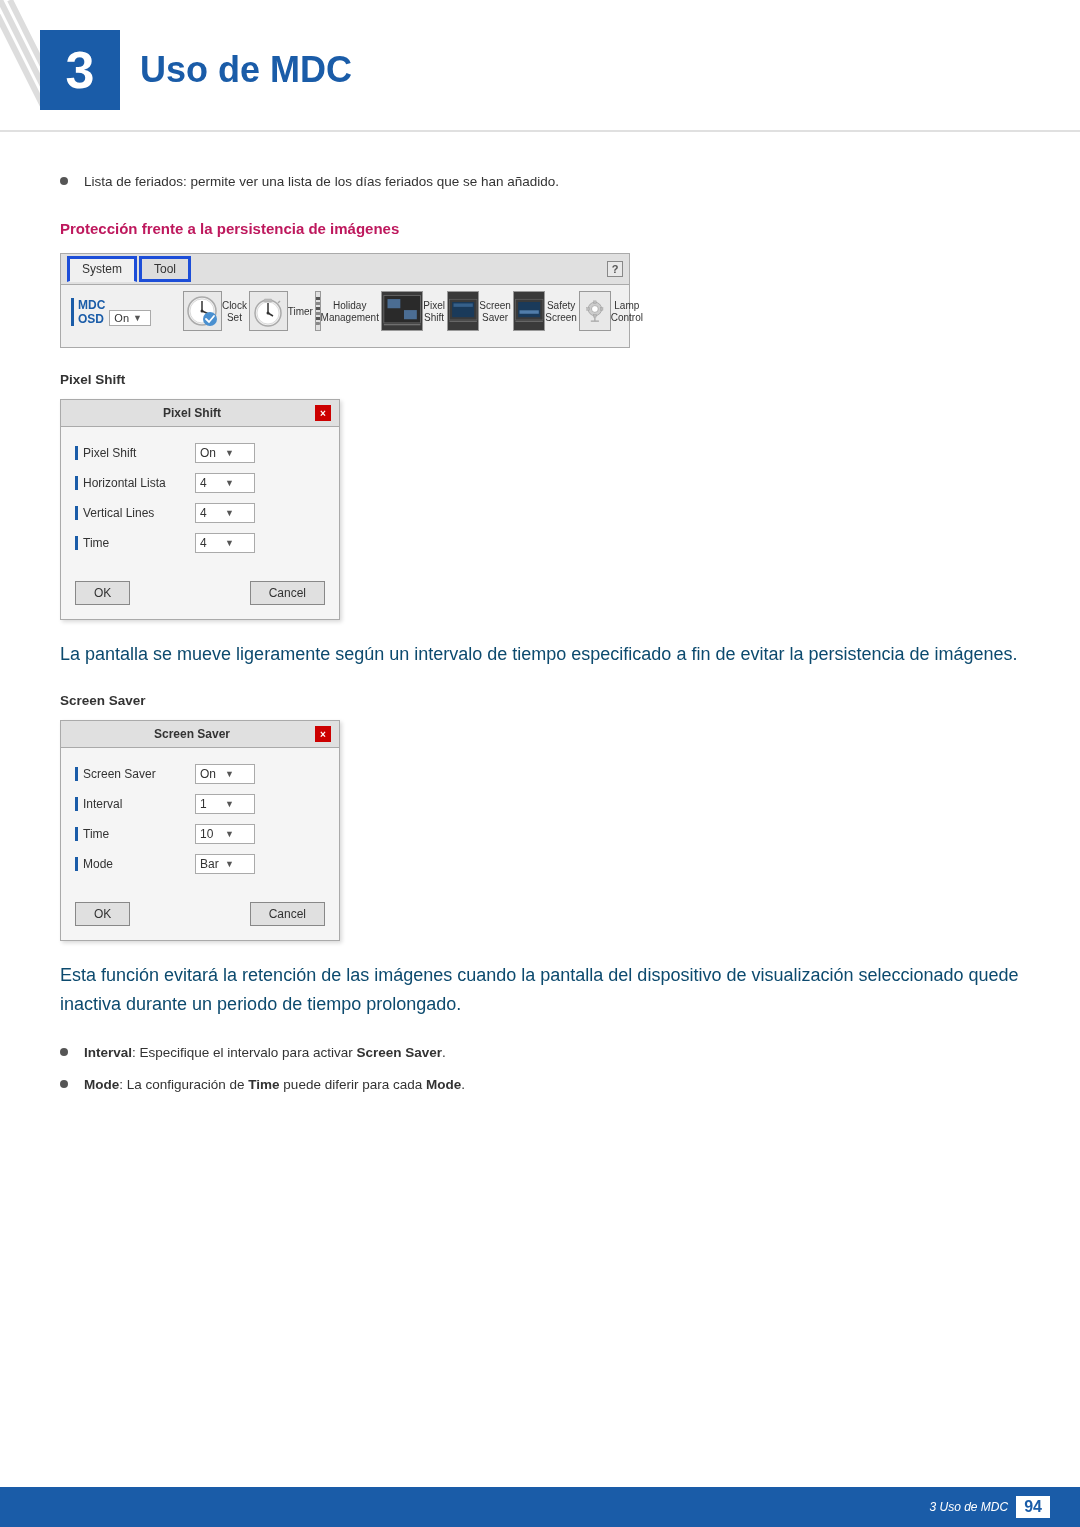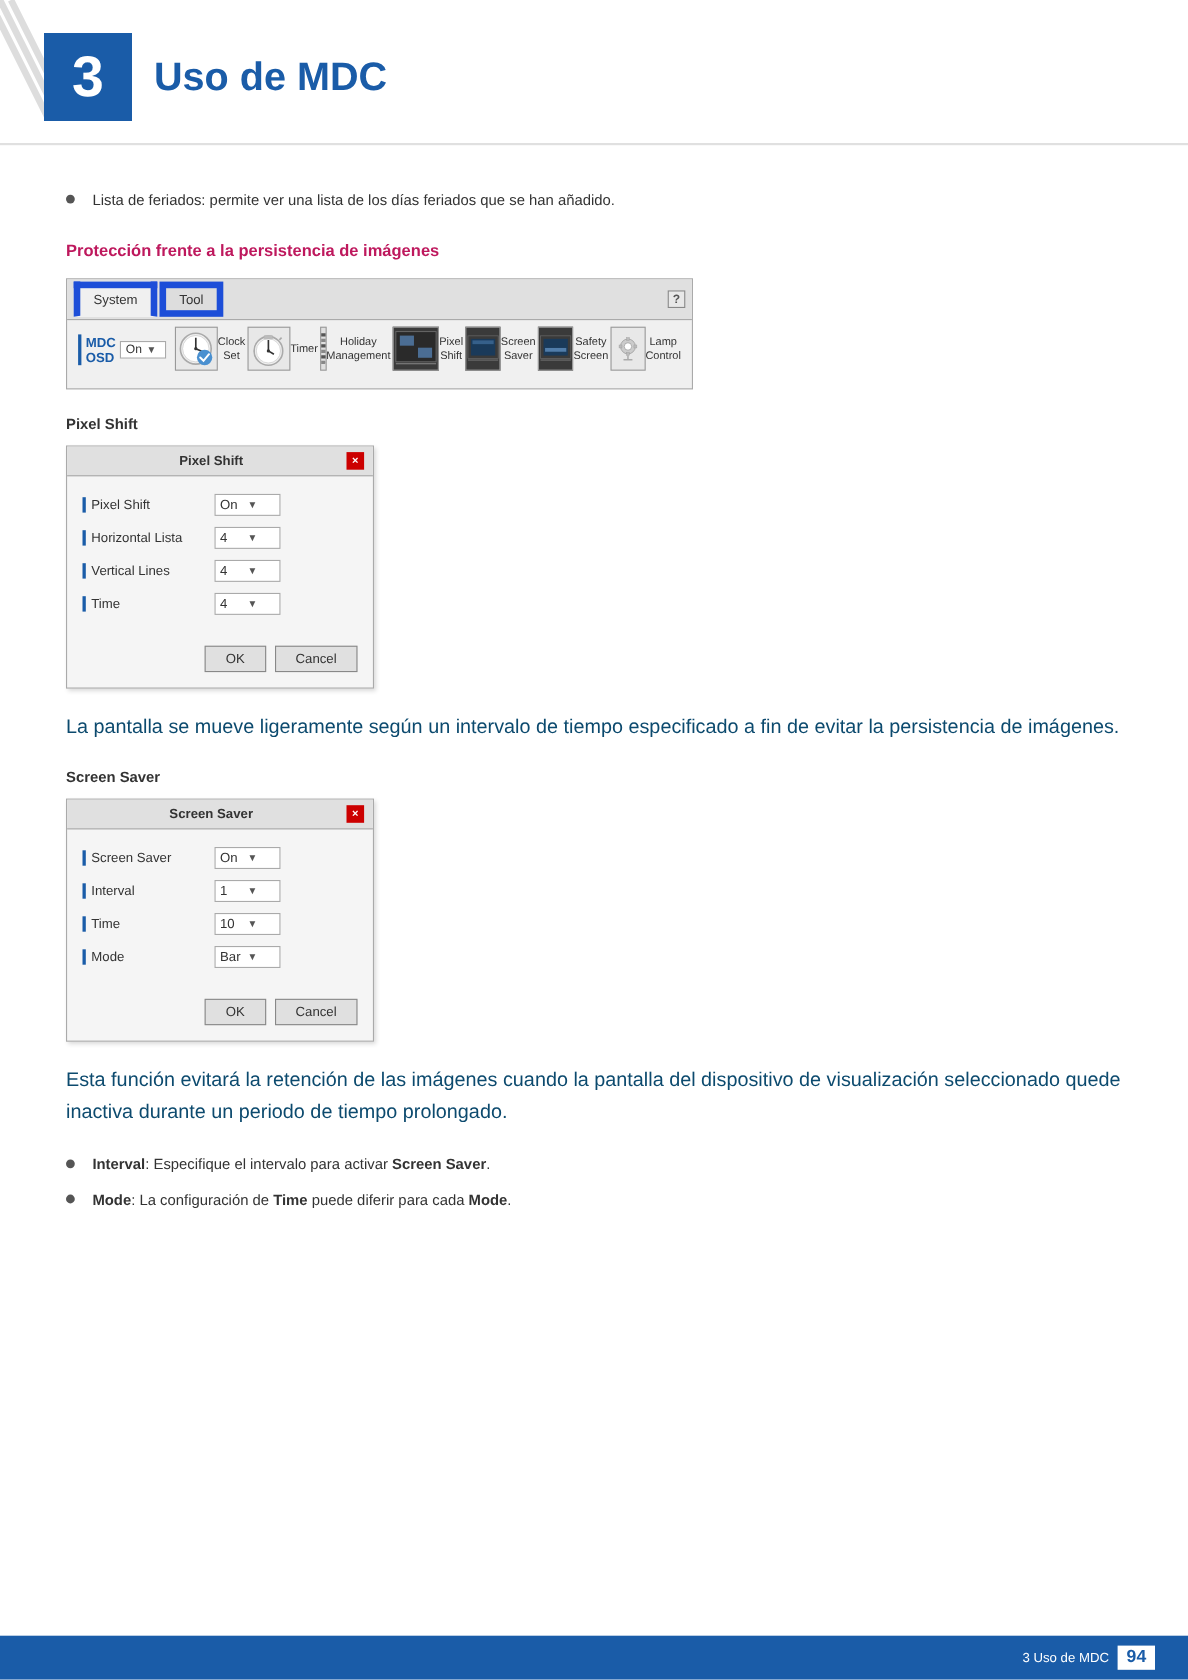--- a/index.html
+++ b/index.html
@@ -113,21 +113,21 @@
       justify-content: space-between;
     }
 
     .toolbar-tabs {
       display: flex;
     }
 
     .toolbar-tab {
       padding: 3px 12px;
       font-size: 12px;
-      border: 6px solid #1d4ed8;
+      border: 3px solid #1d4ed8;
       background: #ddd;
       cursor: pointer;
       margin-right: 2px;
     }
 
     .toolbar-tab.active {
       background: #f0f0f0;
       border-bottom: 1px solid #f0f0f0;
     }
 
@@ -146,22 +146,22 @@
     }
 
     .toolbar-row {
       display: flex;
       align-items: center;
       padding: 6px 10px;
     }
 
     .toolbar-mdc-osd {
       display: flex;
-      align-items: center;
-      margin-right: 8px;
+      align-items: flex-end;
+      margin-right: 32px;
     }
 
     .mdc-osd-label {
       font-size: 12px;
       font-weight: bold;
       margin-right: 4px;
       color: #1a5ca8;
       border-left: 3px solid #1a5ca8;
       padding-left: 4px;
     }
@@ -339,21 +339,21 @@
       flex: 1;
     }
 
     .dialog-select .arrow {
       font-size: 9px;
       color: #555;
     }
 
     .dialog-footer {
       display: flex;
-      justify-content: flex-end;
+      justify-content: space-between;
       gap: 8px;
       padding: 8px 14px 14px 14px;
     }
 
     .dialog-btn {
       padding: 4px 18px;
       font-size: 12px;
       border: 1px solid #888;
       background: #e0e0e0;
       cursor: pointer;
@@ -383,20 +383,21 @@
       background: #1a5ca8;
       display: flex;
       align-items: center;
       justify-content: flex-end;
       padding: 0 30px;
     }
 
     .footer-text {
       color: white;
       font-size: 12px;
+      font-style: italic;
     }
 
     .footer-page-num {
       background: white;
       color: #1a5ca8;
       font-weight: bold;
       font-size: 16px;
       padding: 2px 8px;
       margin-left: 8px;
     }

